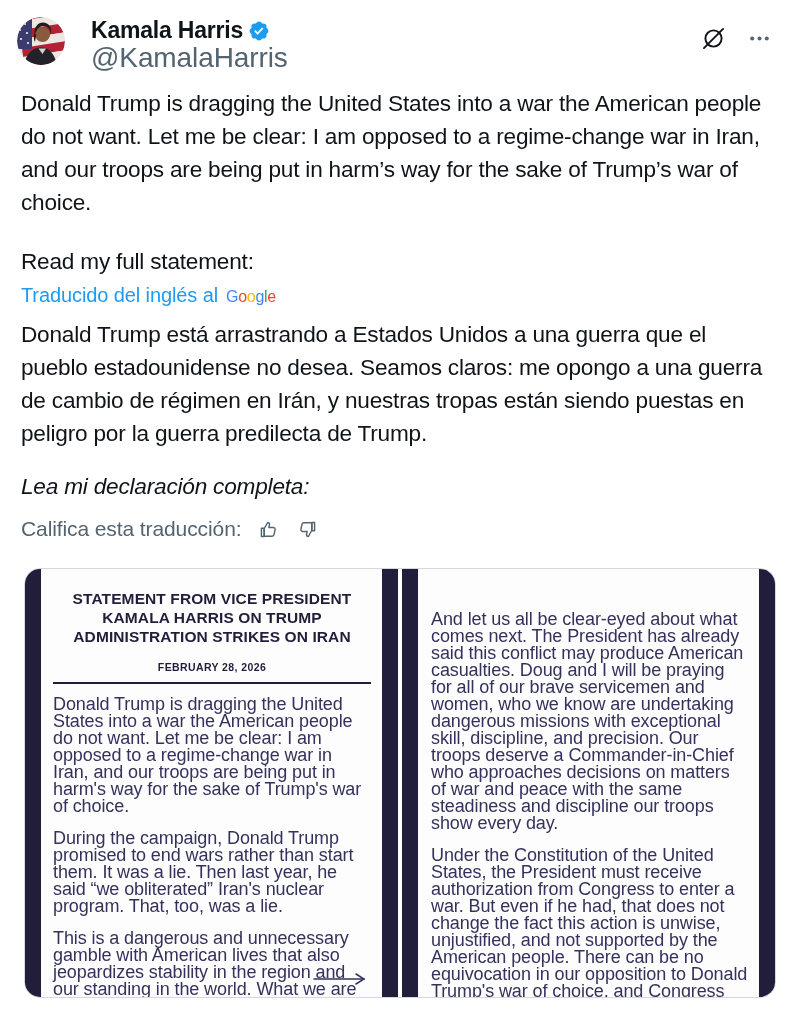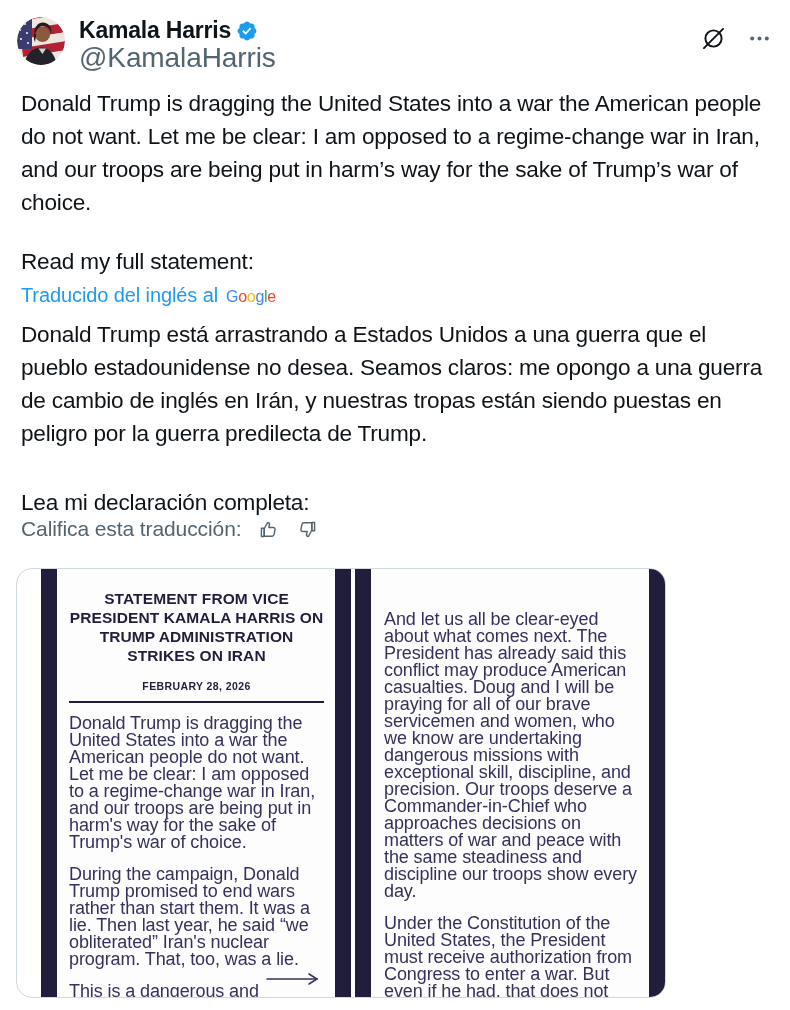--- a/index.html
+++ b/index.html
@@ -2,47 +2,47 @@
 <html><head>
 <meta charset="utf-8">
 <style>
   html,body{margin:0;padding:0;background:#ffffff;}
   body{font-family:"Liberation Sans", sans-serif;color:#0f1419;}
   .stage{position:relative;width:790px;height:1010px;background:#fff;overflow:hidden;margin:0 auto;}
 
   
   .header{position:absolute;top:17px;left:17px;right:18px;display:flex;align-items:flex-start;}
   .avatar{width:48px;height:48px;border-radius:50%;overflow:hidden;flex:0 0 48px;cursor:pointer;}
-  .id-block{margin-left:14px;flex:1;}
+  .id-block{margin-left:26px;flex:1;}
   .name-row{display:flex;align-items:center;gap:5px;}
   .display-name{font-size:23px;font-weight:bold;letter-spacing:-0.2px;line-height:26px;cursor:pointer;}
   .badge{width:22px;height:22px;margin-top:2px;}
   .handle{font-size:28px;color:#536471;line-height:30px;letter-spacing:-0.1px;cursor:pointer;}
   .header-actions{display:flex;align-items:center;gap:20px;padding-top:8px;}
   .icon-btn{cursor:pointer;display:flex;align-items:center;justify-content:center;}
 
   
   .tweet-block{position:absolute;left:21px;width:752px;font-size:22.6px;line-height:33px;letter-spacing:-0.2px;color:#0f1419;}
   .tweet-en{top:87px;}
   .tweet-es{top:318px;}
   .tweet-block .cta-en{margin-top:26px;}
-  .tweet-block .cta-es{margin-top:36px;}
+  .tweet-block .cta-es{margin-top:20px;font-style:italic;}
 
   .attribution{position:absolute;left:21px;top:284px;display:flex;align-items:baseline;gap:8px;cursor:pointer;}
   .attribution .attr-text{font-size:20px;color:#1d9bf0;letter-spacing:-0.1px;}
   .google-logo{font-size:16px;font-weight:400;letter-spacing:-0.3px;}
 
   .rating-row{position:absolute;left:21px;top:517px;display:flex;align-items:center;gap:16px;}
   .rating-label{font-size:21px;color:#536471;letter-spacing:-0.1px;}
   .thumb{cursor:pointer;display:flex;align-items:center;}
   .thumb.down svg{transform:rotate(180deg);}
 
   
-  .media-card{position:absolute;left:16px;top:568px;width:650px;height:430px;border:1px solid #cfd9de;
-              border-radius:16px;overflow:hidden;display:flex;background:#fff;cursor:pointer;box-sizing:border-box;padding-left:24px;}
+  .media-card{position:absolute;left:24px;top:568px;width:752px;height:430px;border:1px solid #cfd9de;
+              border-radius:16px;overflow:hidden;display:flex;background:#fff;cursor:pointer;box-sizing:border-box;}
   .panel{flex:1;background:#201e3a;padding:0 16px;box-sizing:border-box;}
   .panel-gap{width:4px;background:#ffffff;flex:0 0 4px;}
   .page{background:#fdfdfd;height:100%;position:relative;box-sizing:border-box;}
   .page-left{padding:20px 11px 8px 12px;}
   .page-right{padding:42px 11px 8px 13px;}
   .doc-title{font-size:15.5px;font-weight:bold;color:#201e3a;text-align:center;line-height:19px;letter-spacing:0.1px;}
   .doc-date{font-size:10.5px;font-weight:bold;color:#201e3a;text-align:center;margin-top:15px;letter-spacing:0.4px;}
   .doc-rule{border:none;border-top:2px solid #201e3a;margin:9px 0 12px 0;}
   .doc-p{font-size:18px;line-height:17px;color:#34325c;margin:0 0 15px 0;letter-spacing:-0.1px;}
   .page-arrow{position:absolute;right:12px;bottom:10px;}
@@ -120,21 +120,21 @@
     <div>Donald Trump is dragging the United States into a war the American people do not want. Let me be clear: I am opposed to a regime-change war in Iran, and our troops are being put in harm’s way for the sake of Trump’s war of choice.</div>
     <div class="cta-en">Read my full statement:</div>
   </div>
 
   <div class="attribution">
     <span class="attr-text">Traducido del inglés al</span>
     <span class="google-logo"><span style="color: rgb(66, 133, 244);">G</span><span style="color: rgb(234, 67, 53);">o</span><span style="color: rgb(251, 188, 5);">o</span><span style="color: rgb(66, 133, 244);">g</span><span style="color: rgb(52, 168, 83);">l</span><span style="color: rgb(234, 67, 53);">e</span></span>
   </div>
 
   <div class="tweet-block tweet-es">
-    <div>Donald Trump está arrastrando a Estados Unidos a una guerra que el pueblo estadounidense no desea. Seamos claros: me opongo a una guerra de cambio de inglés en Irán, y nuestras tropas están siendo puestas en peligro por la guerra predilecta de Trump.</div>
+    <div>Donald Trump está arrastrando a Estados Unidos a una guerra que el pueblo estadounidense no desea. Seamos claros: me opongo a una guerra de cambio de régimen en Irán, y nuestras tropas están siendo puestas en peligro por la guerra predilecta de Trump.</div>
     <div class="cta-es">Lea mi declaración completa:</div>
   </div>
 
   <div class="rating-row">
     <span class="rating-label">Califica esta traducción:</span>
     <span class="thumb up">
       <svg viewBox="0 0 24 24" width="23" height="23" fill="none" stroke="#536471" stroke-width="1.5" stroke-linejoin="round" stroke-linecap="round">
         <path d="M4.6 10.6h2.9v8.8H4.6z"></path>
         <path d="M7.5 18.4V11.2l3.6-6.5c1.05 0 1.95.9 1.95 2l-.65 3.15h4.65c1.15 0 2 1.05 1.8 2.2l-1 5c-.18 1-1.05 1.95-2.2 1.95H7.5z"></path>
       </svg>

